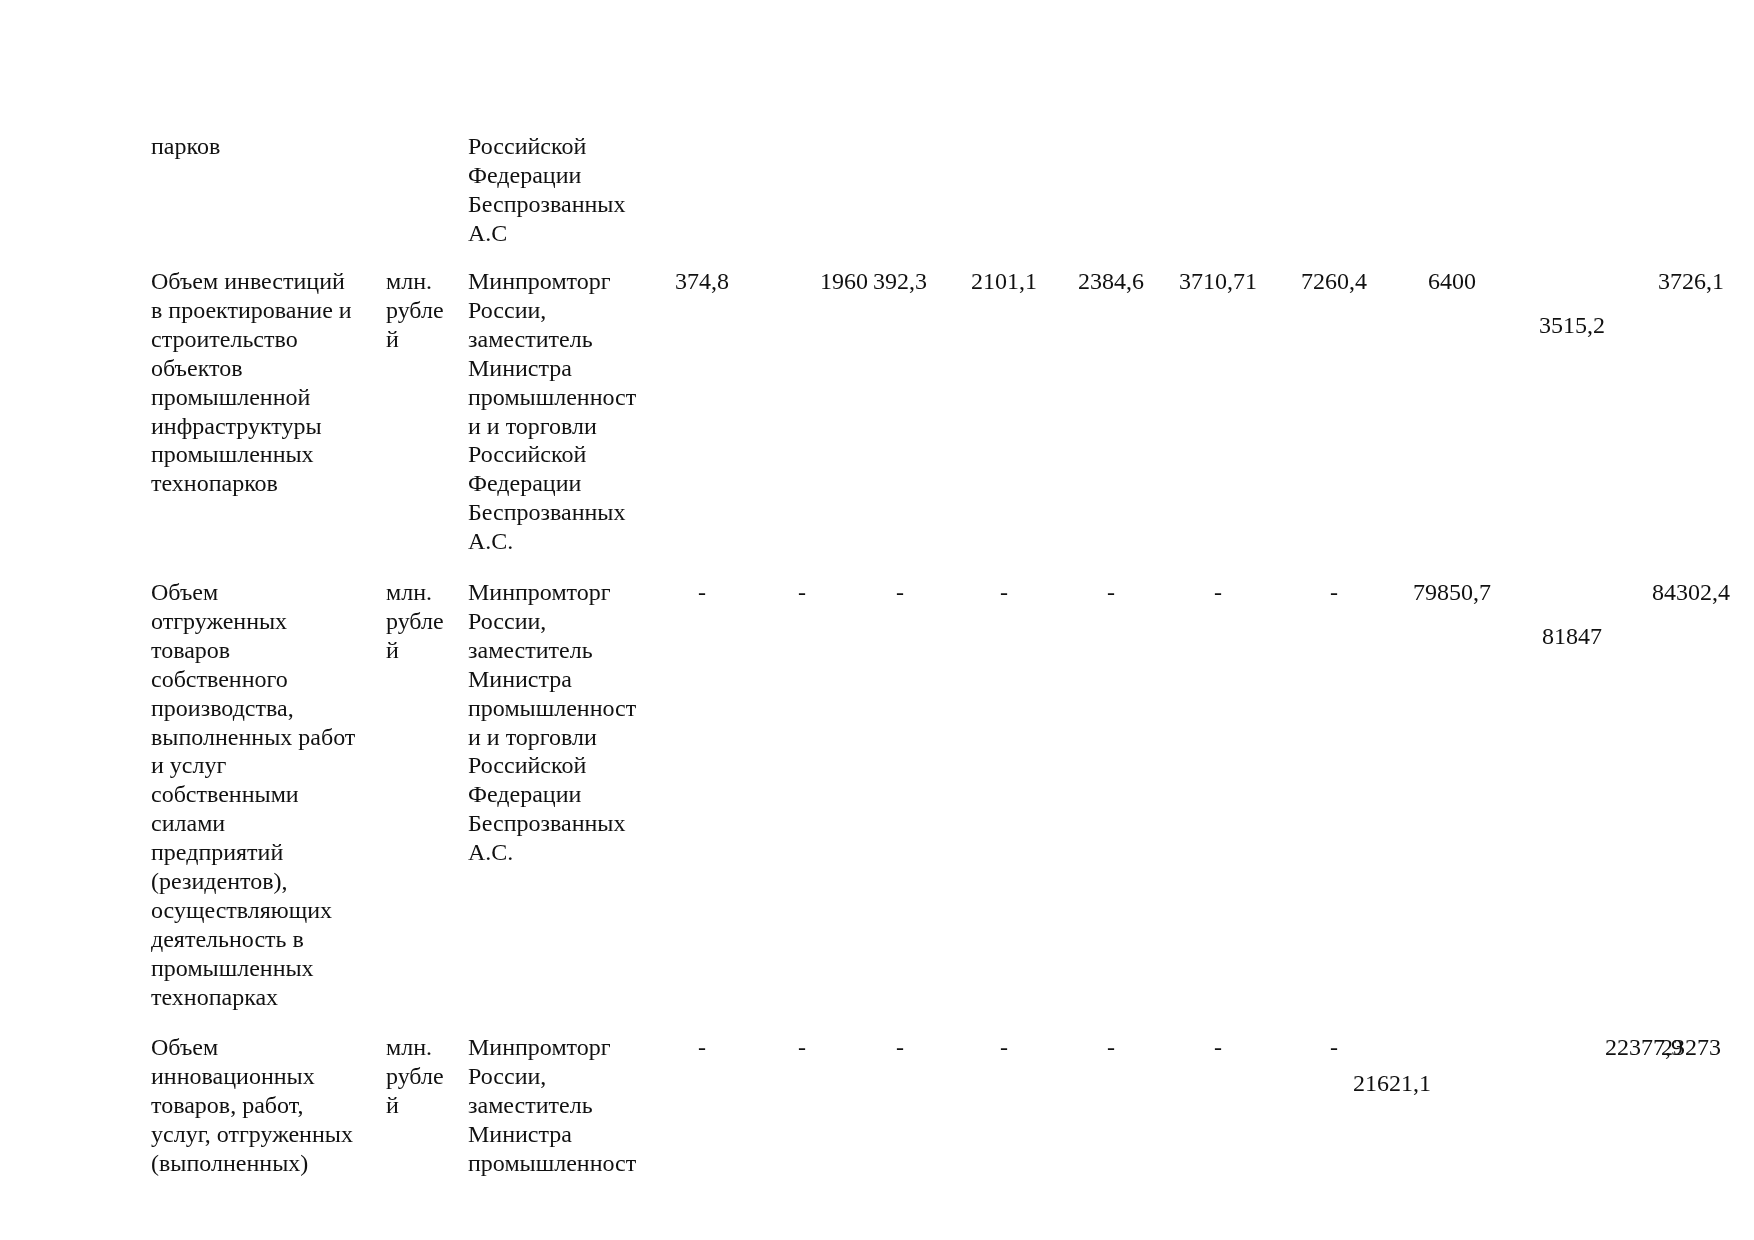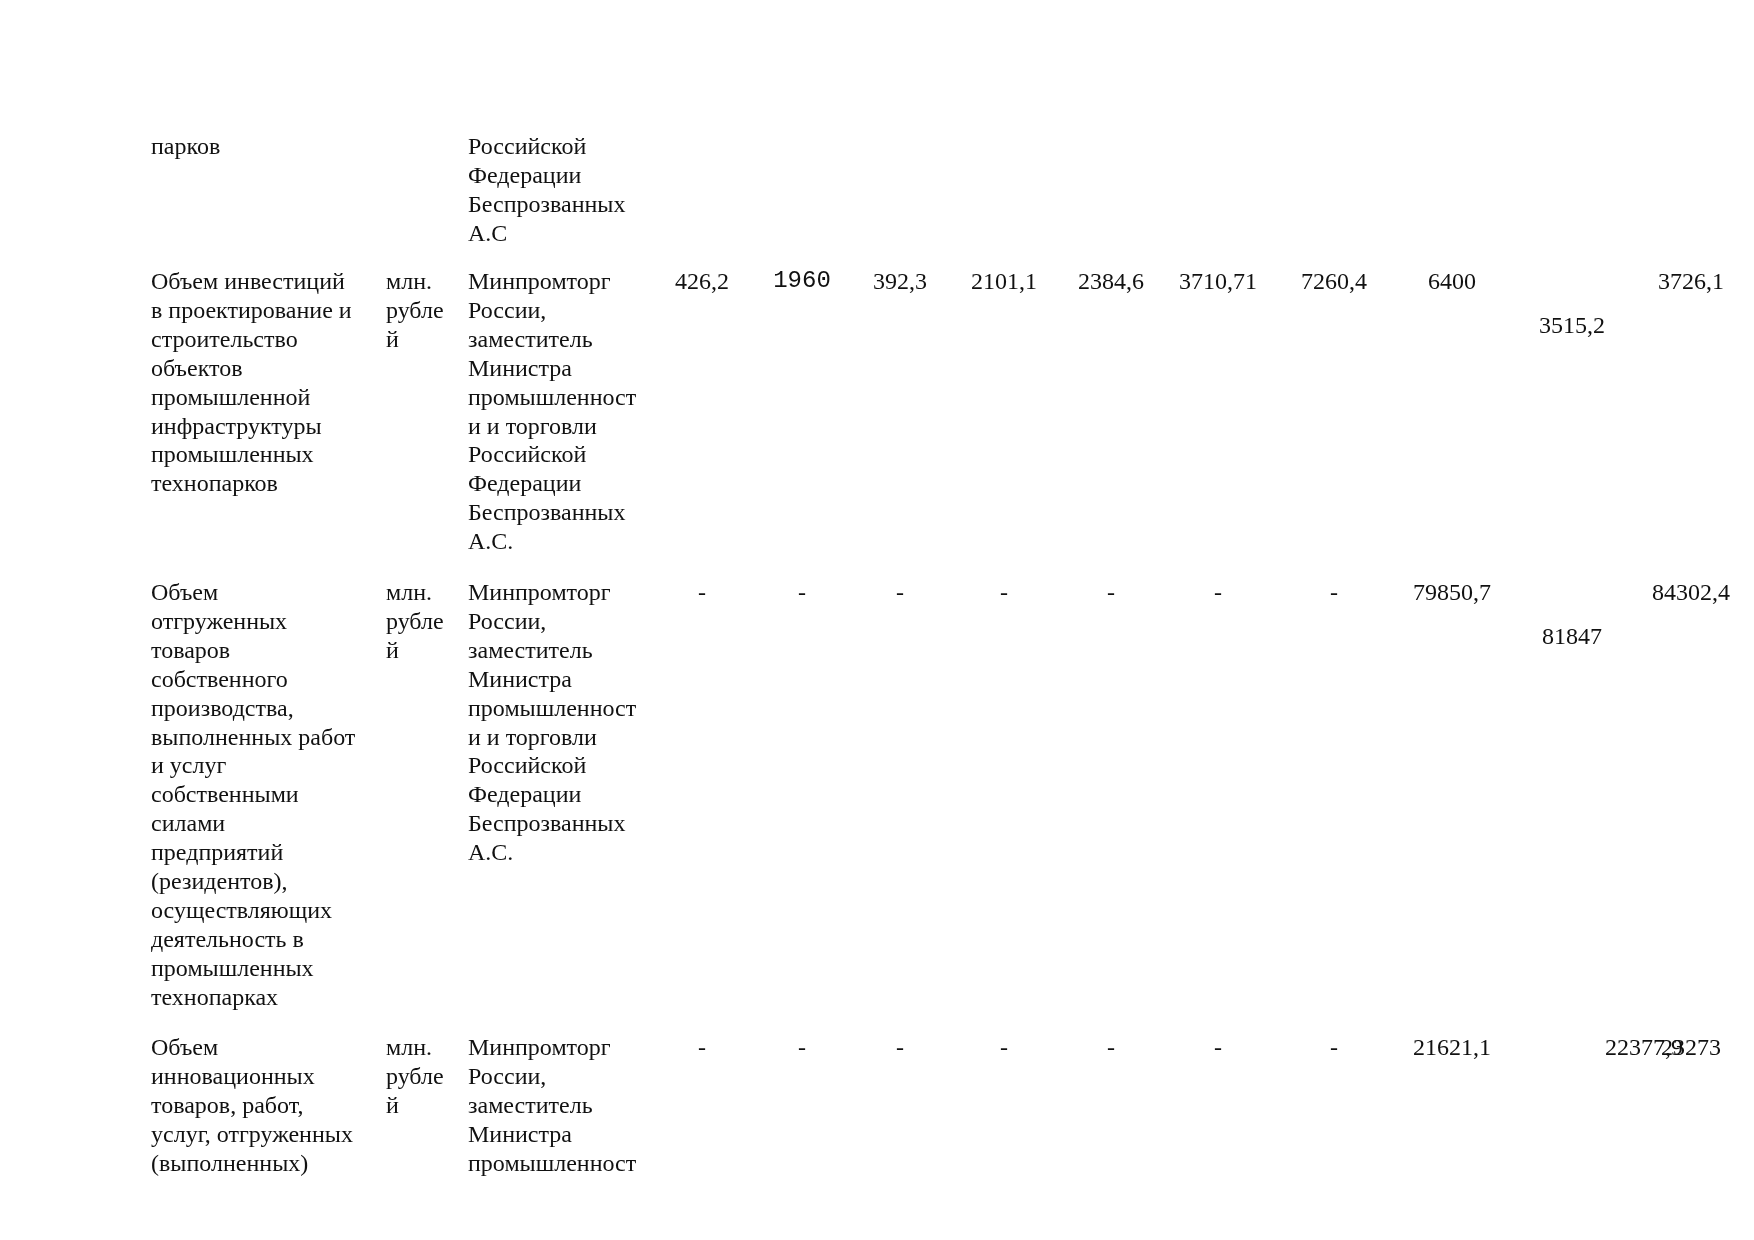--- a/index.html
+++ b/index.html
@@ -42,22 +42,22 @@
     <div class="cell resp">Минпромторг
 России,
 заместитель
 Министра
 промышленност
 и и торговли
 Российской
 Федерации
 Беспрозванных
 А.С.</div>
-    <div class="cell num" style="left:702px;">426,2</div>
-    <div class="cell num" style="left:802px;font-family:Liberation Mono, monospace;">1960</div>
+    <div class="cell num" style="left:702px;">374,8</div>
+    <div class="cell num" style="left:844px;">1960</div>
     <div class="cell num" style="left:900px;">392,3</div>
     <div class="cell num" style="left:1004px;">2101,1</div>
     <div class="cell num" style="left:1111px;">2384,6</div>
     <div class="cell num" style="left:1218px;">3710,71</div>
     <div class="cell num" style="left:1334px;">7260,4</div>
     <div class="cell num" style="left:1452px;">6400</div>
     <div class="cell num" style="left:1572px;margin-top:44px;">3515,2</div>
     <div class="cell num" style="left:1691px;">3726,1</div>
   </div>
 
@@ -116,18 +116,18 @@
 заместитель
 Министра
 промышленност</div>
     <div class="cell num" style="left:702px;">-</div>
     <div class="cell num" style="left:802px;">-</div>
     <div class="cell num" style="left:900px;">-</div>
     <div class="cell num" style="left:1004px;">-</div>
     <div class="cell num" style="left:1111px;">-</div>
     <div class="cell num" style="left:1218px;">-</div>
     <div class="cell num" style="left:1334px;">-</div>
-    <div class="cell num" style="left:1452px;">21621,1</div>
+    <div class="cell num" style="left:1392px;margin-top:36px;">21621,1</div>
     <div class="cell num" style="left:1644px;font-family:Liberation Serif, serif;">22377,9</div>
     <div class="cell num" style="left:1691px;">23273</div>
   </div>
 
 </div>
 
 </body></html>

